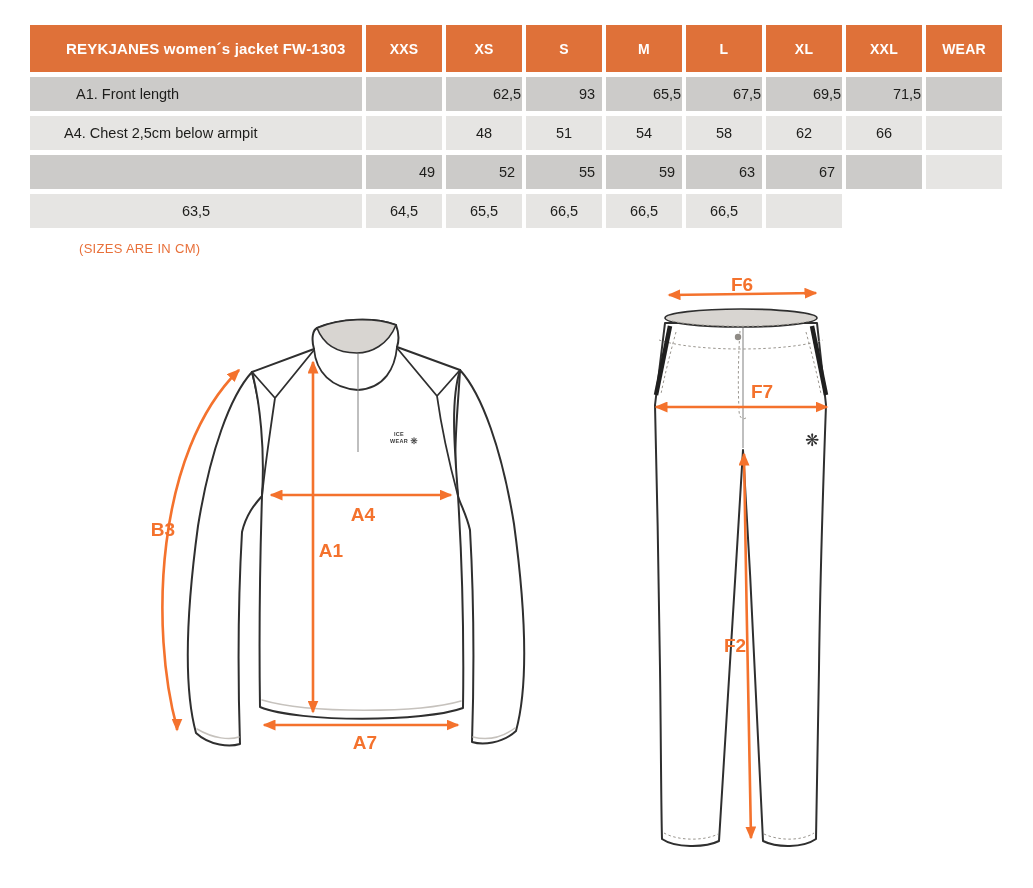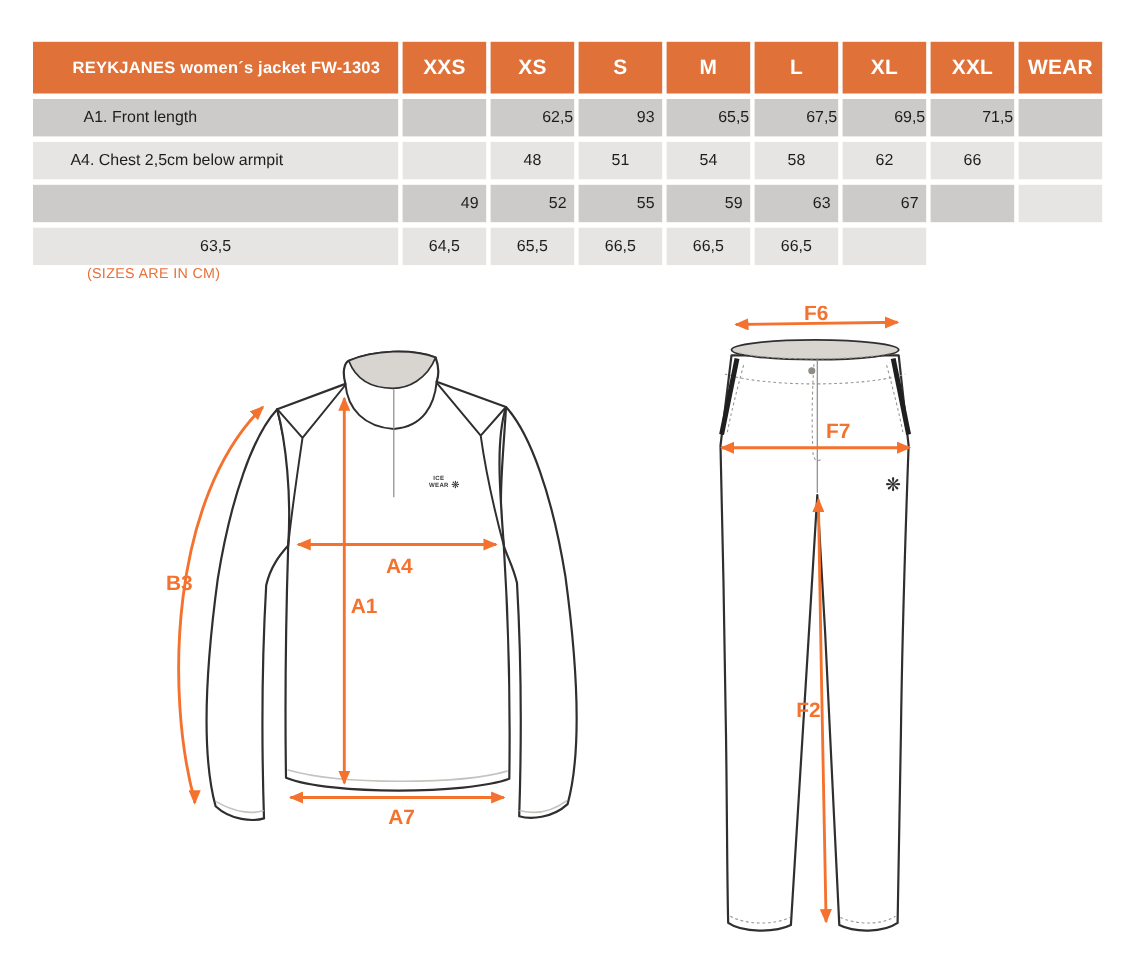--- a/index.html
+++ b/index.html
@@ -2,28 +2,28 @@
 <html><head>
 <meta charset="utf-8">
 <style>
   html,body{margin:0;padding:0;background:#fff;}
   .page{
     position:relative;width:1033px;height:888px;background:#ffffff;overflow:hidden;
     font-family:"Liberation Sans", sans-serif;
   }
   
   .size-table{
-    position:absolute;left:30px;top:38px;
+    position:absolute;left:30px;top:25px;
     display:grid;
     grid-template-columns:332px repeat(8,76px);
     grid-template-rows:47px repeat(4,34px);
     column-gap:4px;row-gap:5px;
   }
   .hcell{
-    background:#df7139;color:#ffffff;font-weight:bold;font-size:19px;
+    background:#df7139;color:#ffffff;font-weight:bold;font-size:14px;
     display:flex;align-items:center;justify-content:center;letter-spacing:.2px;
   }
   .hcell.title{justify-content:flex-start;padding-left:36px;font-size:15px;box-sizing:border-box;}
   .cell{
     display:flex;align-items:center;justify-content:center;
     font-size:14.5px;color:#1d1d1b;
   }
   .label-cell{justify-content:flex-start;padding-left:34px;box-sizing:border-box;}
   .dark{background:#cccbc9;padding-left:46px;}
   .light{background:#e6e5e3;}

